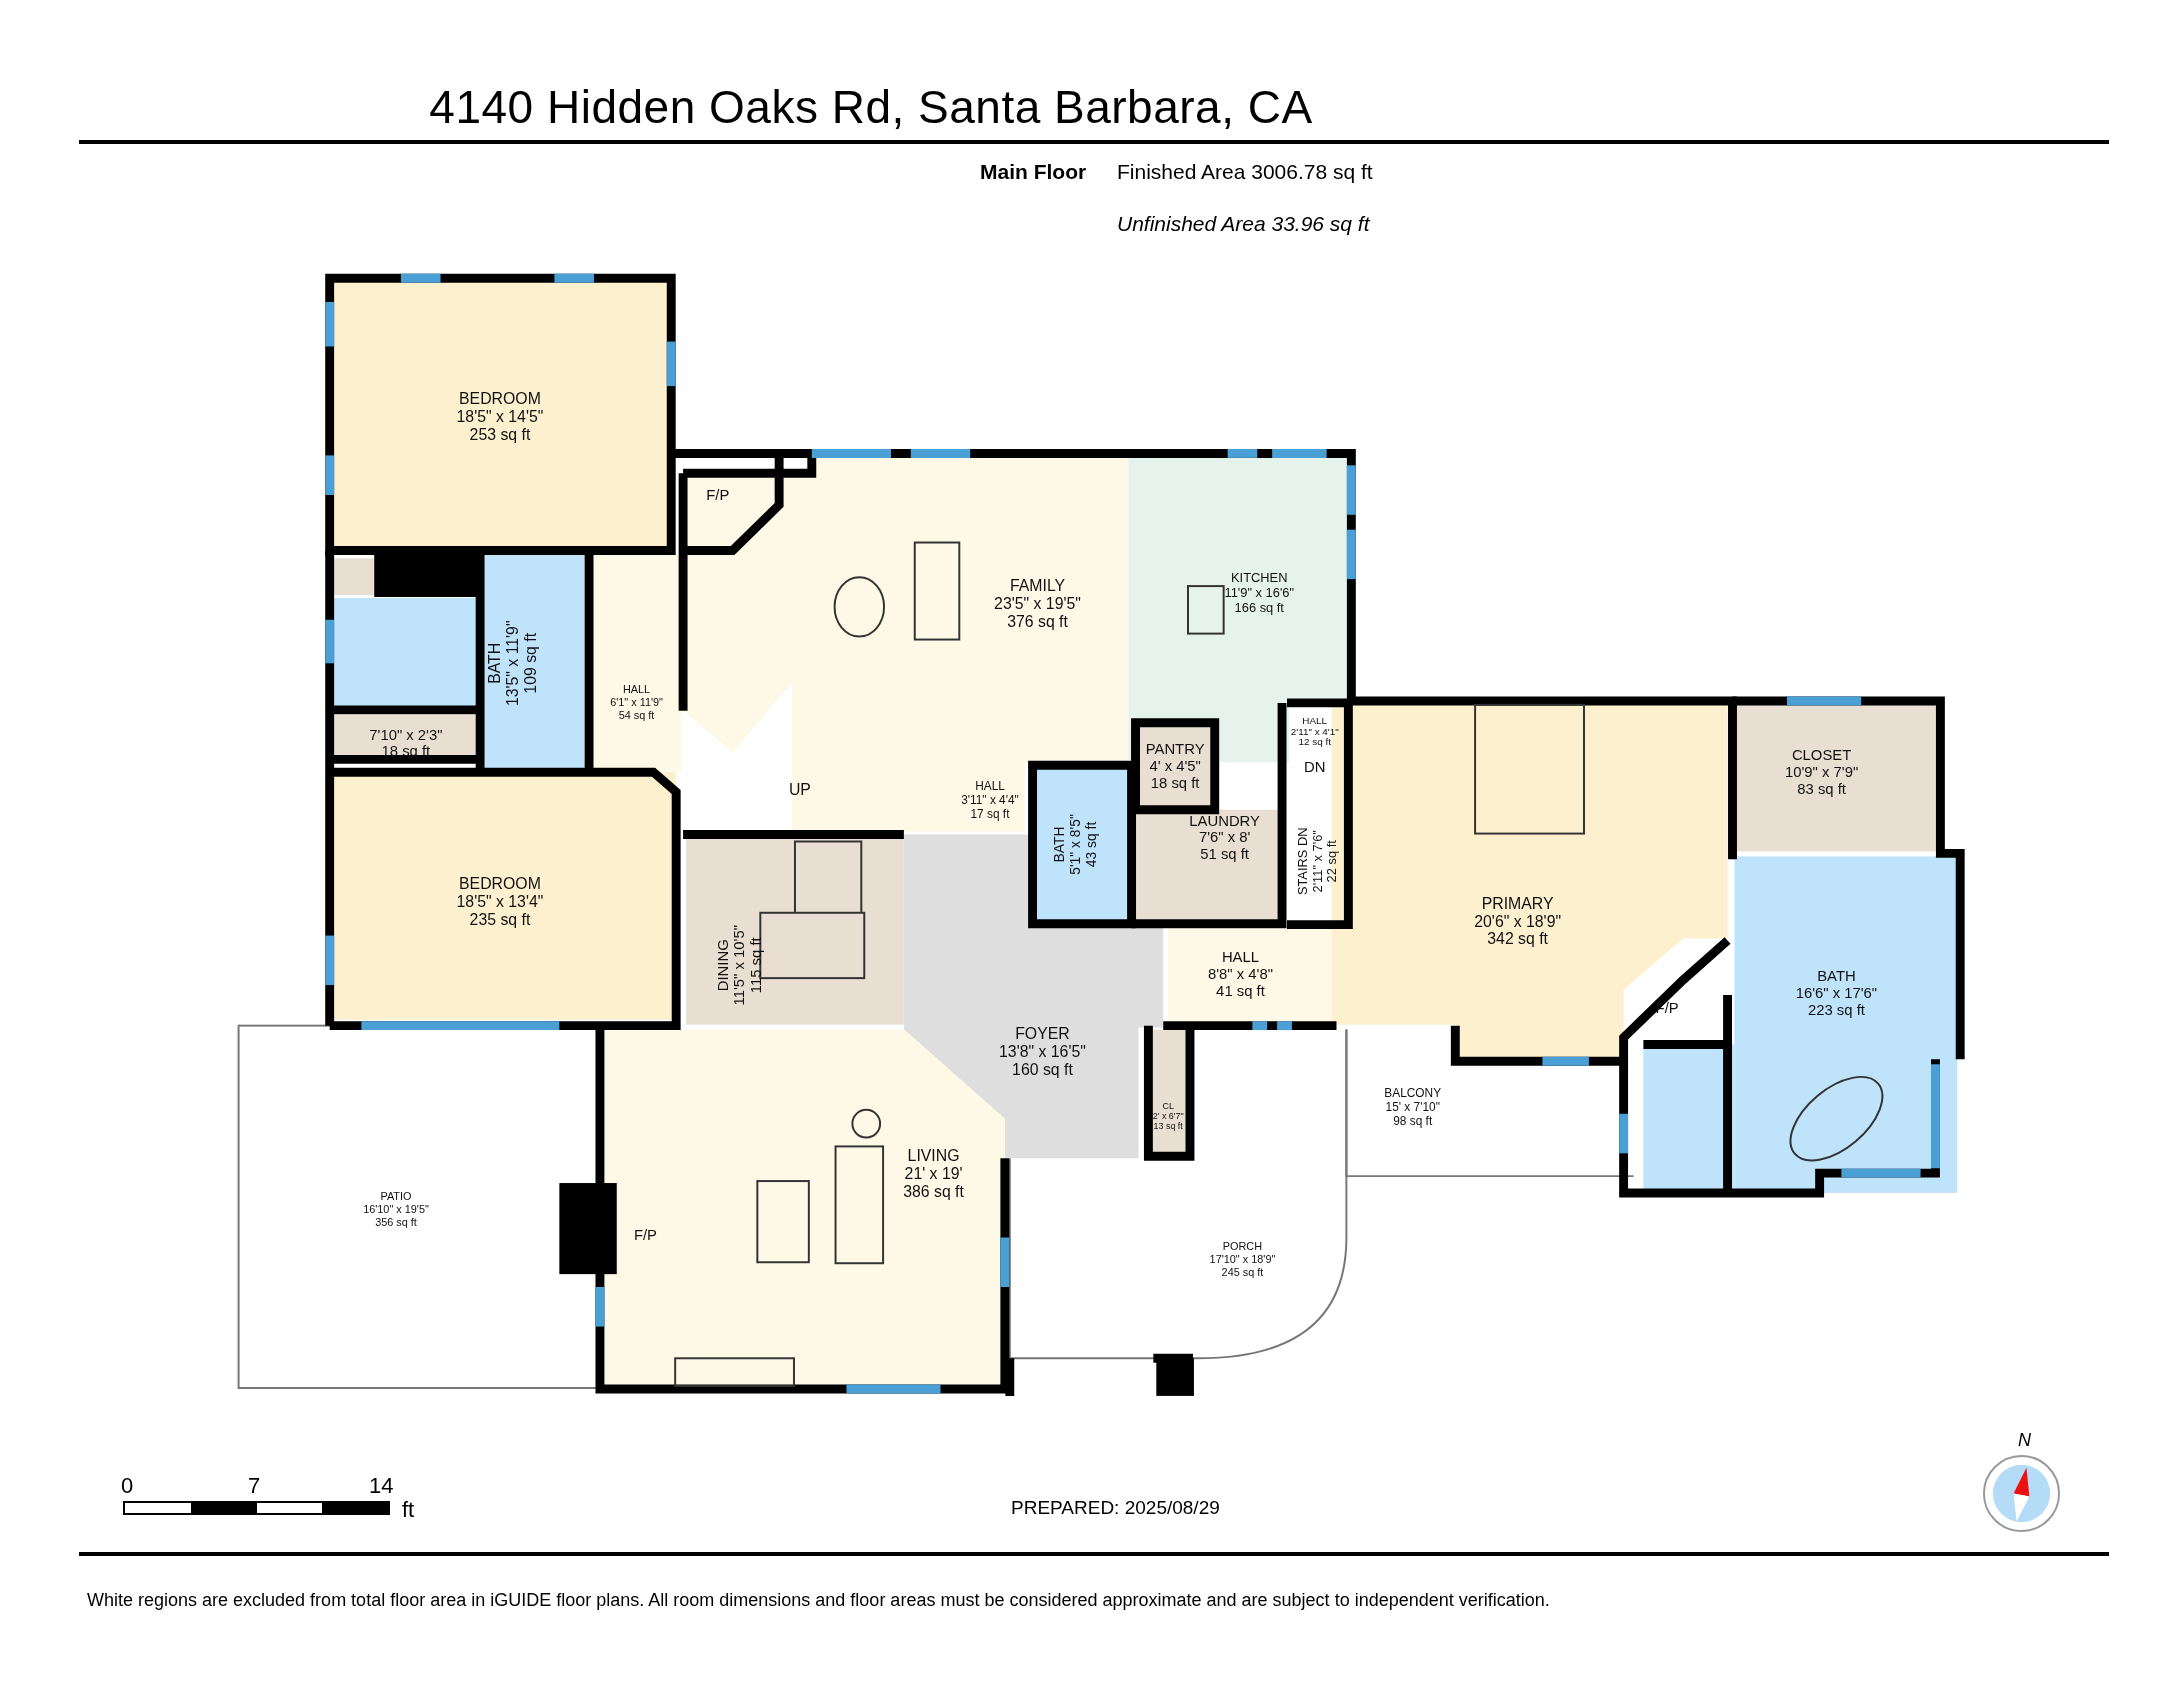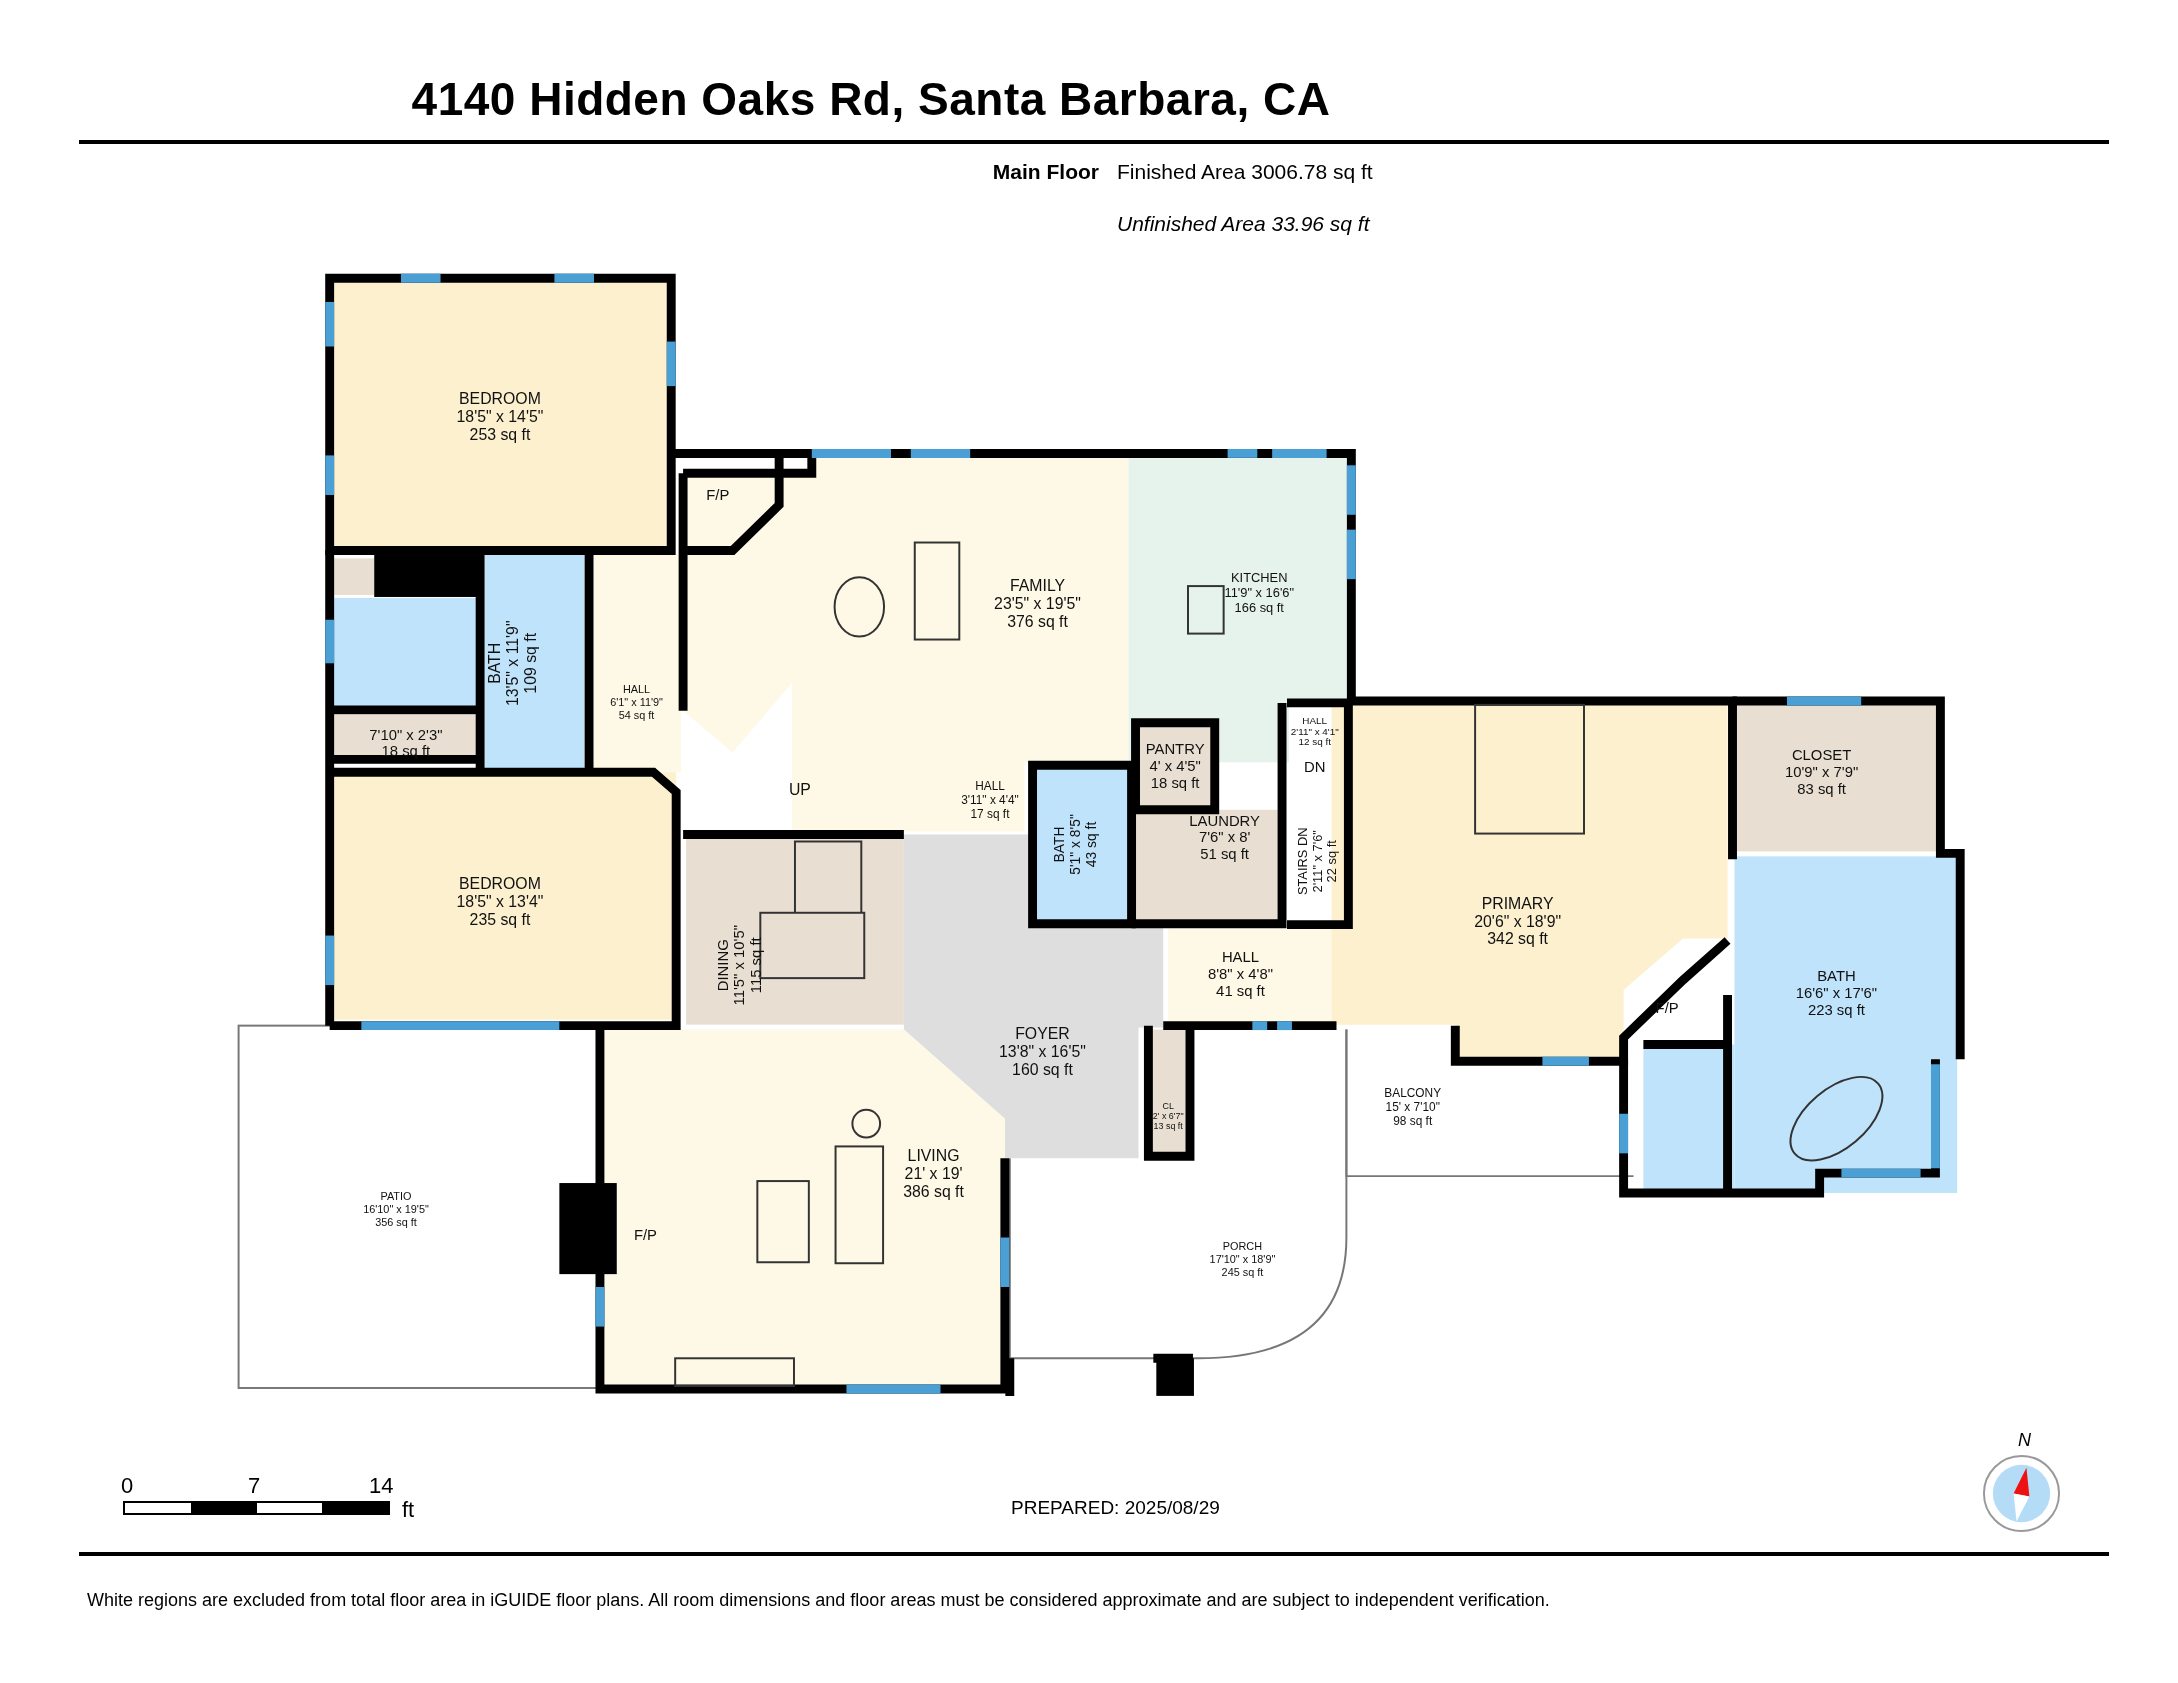--- a/index.html
+++ b/index.html
@@ -1,17 +1,17 @@
 <!DOCTYPE html>
 <html><head>
 <meta charset="utf-8">
 <style>
   html,body{margin:0;padding:0;background:#ffffff;}
   body{width:2178px;height:1683px;position:relative;overflow:hidden;font-family:"Liberation Sans",sans-serif;color:#000;}
-  .title{position:absolute;left:0;width:1742px;top:72px;text-align:center;font-size:46px;font-weight:bold;letter-spacing:0.5px;}
+  .title{position:absolute;left:0;width:1742px;top:80px;text-align:center;font-size:46px;font-weight:normal;letter-spacing:0.5px;}
   .rule{position:absolute;left:79px;width:2030px;height:4px;background:#000;}
   .summary{position:absolute;top:154px;left:980px;font-size:21px;line-height:35px;}
   .summary .lbl{position:absolute;left:0;width:119px;font-weight:bold;}
   .summary .val{position:absolute;left:137px;white-space:nowrap;}
   .plan{position:absolute;left:0;top:0;}
   .rm-lbl{font-family:"Liberation Sans",sans-serif;text-anchor:middle;fill:#111;}
   .scale{position:absolute;left:121px;top:1473px;}
   .scale .n{position:absolute;top:0;font-size:22px;}
   .scale .bar{position:absolute;top:28px;left:2px;width:263px;height:10px;border:2px solid #000;display:flex;}
   .scale .bar span{flex:1;}
@@ -20,21 +20,21 @@
   .footnote{position:absolute;top:1572px;left:87px;font-size:18px;margin-top:18px;}
   .compass{position:absolute;left:1980px;top:1434px;width:83px;height:99px;}
 </style>
 </head>
 <body>
 
 <div class="title">4140 Hidden Oaks Rd, Santa Barbara, CA</div>
 <div class="rule" style="top:140px;"></div>
 
 <div class="summary">
-  <div class="lbl" style="top:0;text-align:right;">Main Floor</div>
+  <div class="lbl" style="top:0;">Main Floor</div>
   <div class="val" style="top:0;">Finished Area 3006.78 sq ft</div>
   <div class="val" style="top:52px;font-style:italic;">Unfinished Area 33.96 sq ft</div>
 </div>
 
 <svg class="plan" width="2178" height="1683" viewBox="0 0 2200 1700">
 
   <rect x="241" y="1036" width="365" height="366" fill="#fff" stroke="#777" stroke-width="2"></rect>
   <path d="M1020 1170 L1020 1372 L1210 1372 Q1360 1372 1360 1250 L1360 1040" fill="#fff" stroke="#777" stroke-width="2"></path>
   <path d="M1360 1040 L1360 1188 L1650 1188" fill="none" stroke="#777" stroke-width="2"></path>
 

